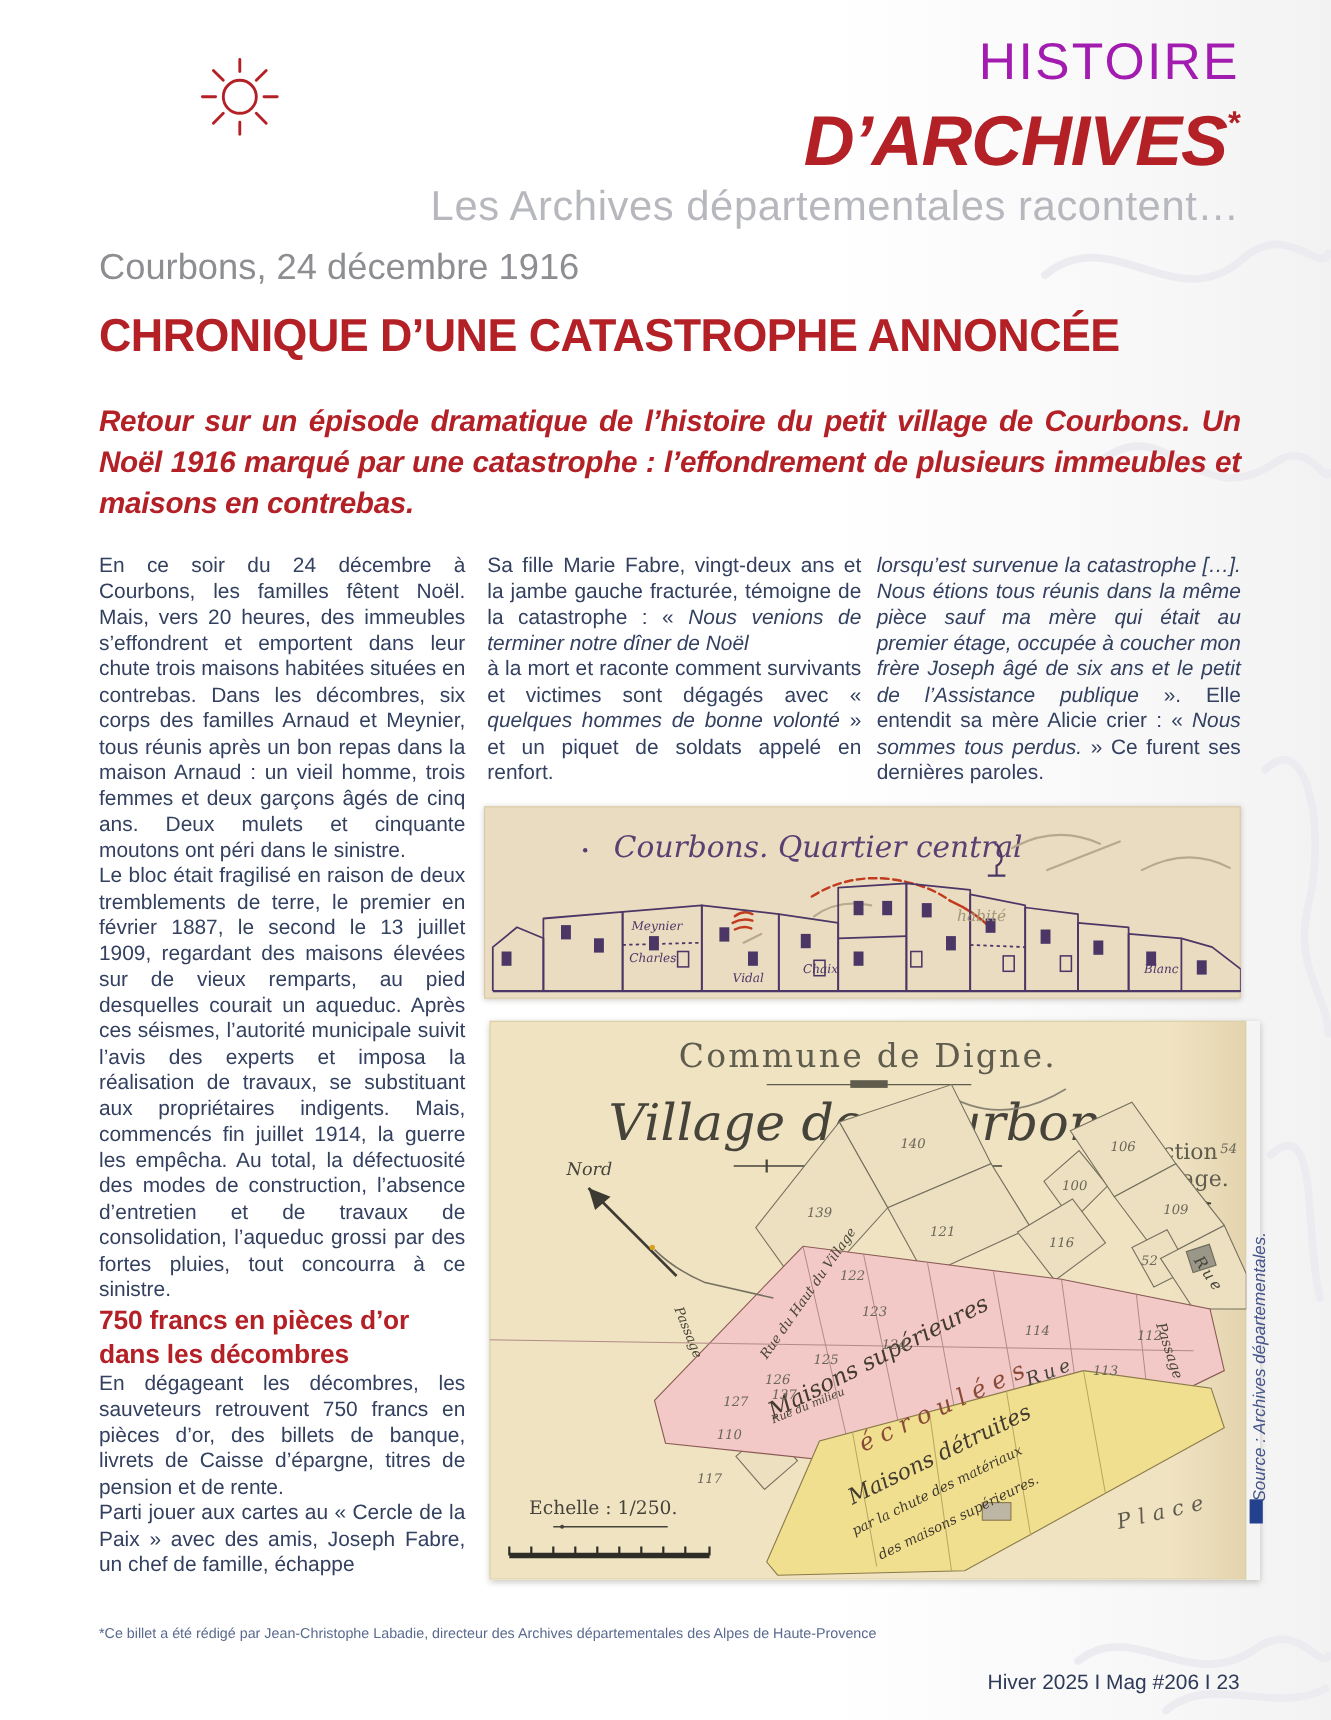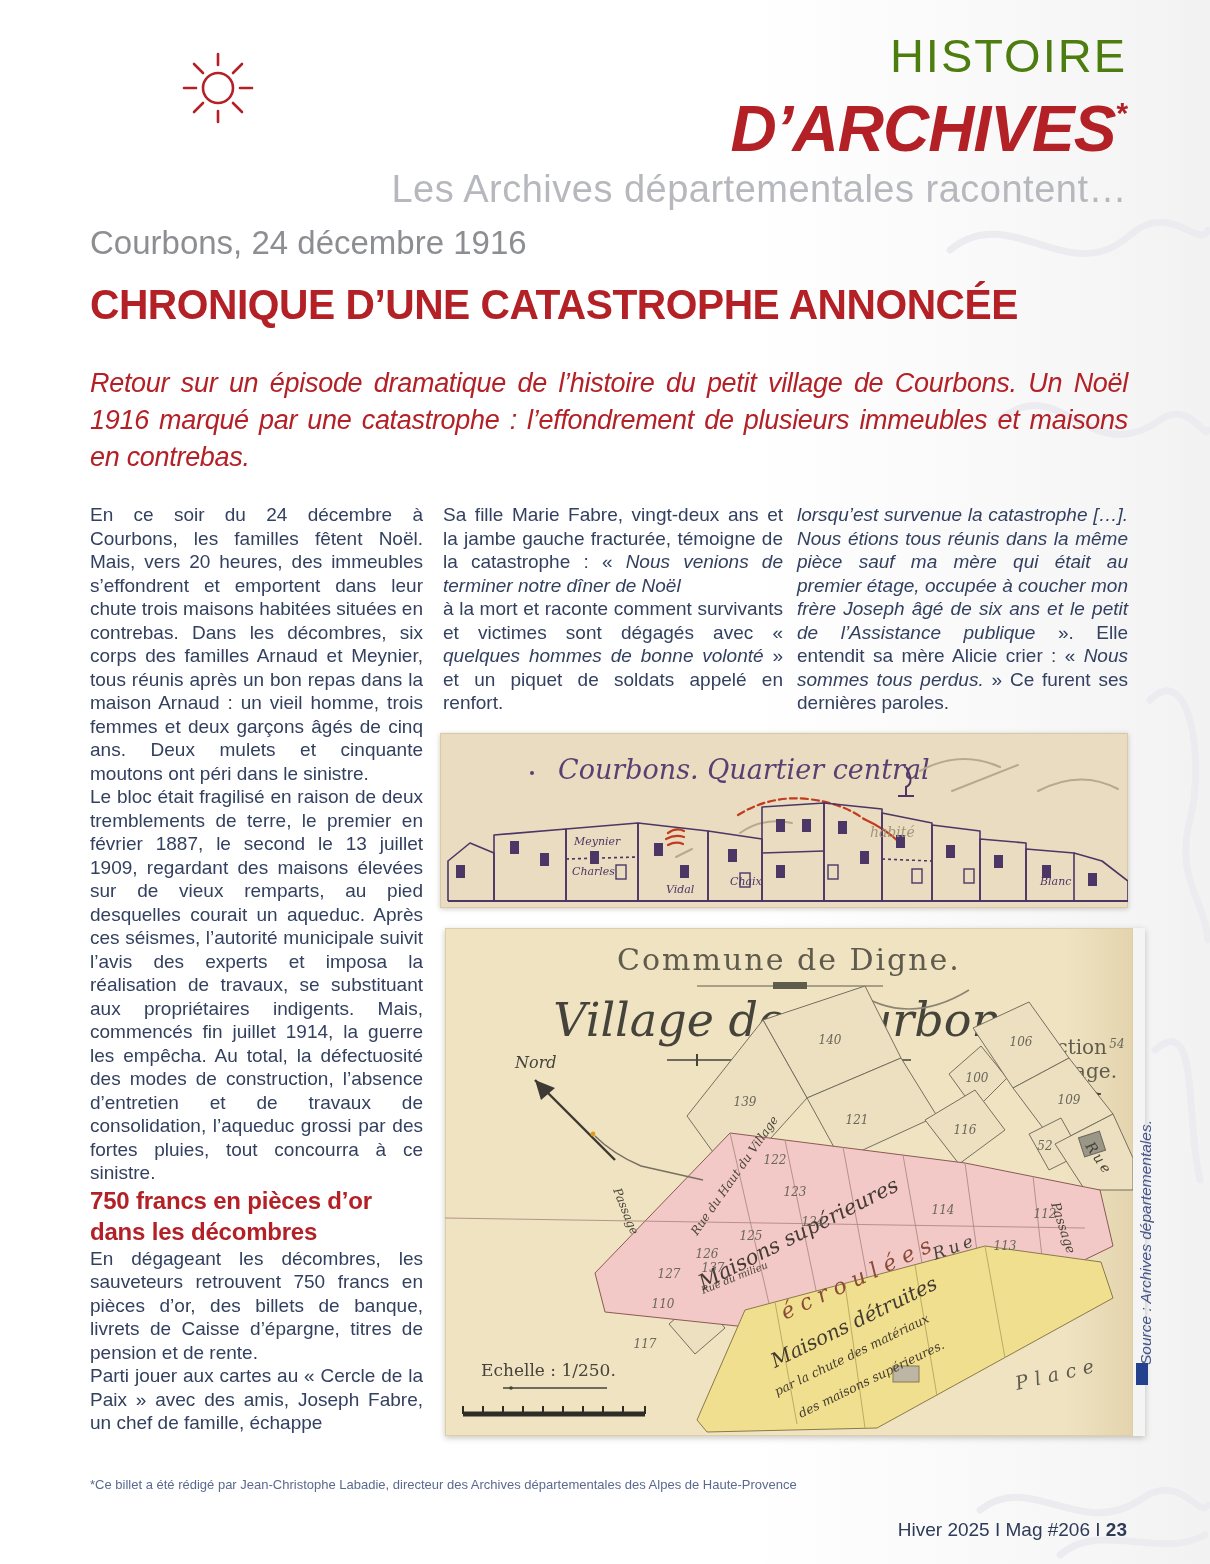--- a/index.html
+++ b/index.html
@@ -9,34 +9,34 @@
     background:#ffffff; overflow:hidden;
     font-family:"Liberation Sans", sans-serif; color:#33405f;
   }
   .wash {
     position:absolute; inset:0; pointer-events:none;
     background:linear-gradient(to right, rgba(0,0,0,0) 62%, rgba(70,70,84,0.045) 88%, rgba(70,70,84,0.07) 100%);
   }
   
   .sun { position:absolute; left:180px; top:50px; }
   .masthead { position:absolute; right:83px; top:30px; text-align:right; }
-  .mast-l1 { font-size:47px; font-weight:400; color:#4d7c0f; letter-spacing:2px; line-height:52px; }
+  .mast-l1 { font-size:47px; font-weight:400; color:#a21caf; letter-spacing:2px; line-height:52px; }
   .mast-l2 { font-size:64px; font-weight:800; color:#b32127; letter-spacing:-1px; line-height:62px;font-style:italic; }
   .mast-l2 sup { font-size:30px; font-weight:700; vertical-align:28px; letter-spacing:0; }
   .mast-sub { font-size:38px; font-weight:400; color:#b7b8bd; letter-spacing:0.5px; margin-top:8px; }
   
   .kicker { position:absolute; left:90px; top:224px; font-size:33px; color:#8d8e92; font-weight:400; }
   .h1 {
     position:absolute; left:90px; top:281px; font-size:42px; font-weight:800; color:#b32127;
     letter-spacing:-0.5px; transform:scaleX(0.97); transform-origin:left;
     white-space:nowrap;
   }
   .intro {
     position:absolute; left:90px; top:365px; width:1038px;
-    font-size:27px; line-height:37px; font-weight:400; font-style:italic;
+    font-size:27px; line-height:37px; font-weight:700; font-style:italic;
     color:#b32127; text-align:justify; letter-spacing:-0.3px;
   }
   
   .col { position:absolute; top:503px; font-size:19px; line-height:23.5px; text-align:justify; color:#33405f; }
   .col1 { left:90px;  width:333px; }
   .col2 { left:443px; width:340px; }
   .col3 { left:797px; width:331px; }
   .col p { margin:0; }
   .it { font-style:italic; }
   .subhead {
@@ -50,21 +50,21 @@
   
   .vcap {
     position:absolute; left:1036px; top:1255px; width:220px;
     transform:translate(0,-50%) rotate(-90deg); transform-origin:center;
     font-size:15.5px; font-style:italic; color:#44548a; text-align:left; white-space:nowrap;
   }
   .vbar { position:absolute; left:1136px; top:1363px; width:12px; height:22px; background:#24418e; }
   
   .footnote { position:absolute; left:90px; top:1477px; font-size:13px; color:#5a6a8f; }
   .pagefoot { position:absolute; right:83px; top:1519px; font-size:19px; color:#2e3a58; }
-  .pagefoot b { font-weight:700; }
+  .pagefoot b { font-weight:400; }
   
   text { user-select:none; }
   .serif  { font-family:"DejaVu Serif", serif; }
 </style>
 </head>
 <body>
 
 <div class="page">
   <div class="wash"></div>
 

